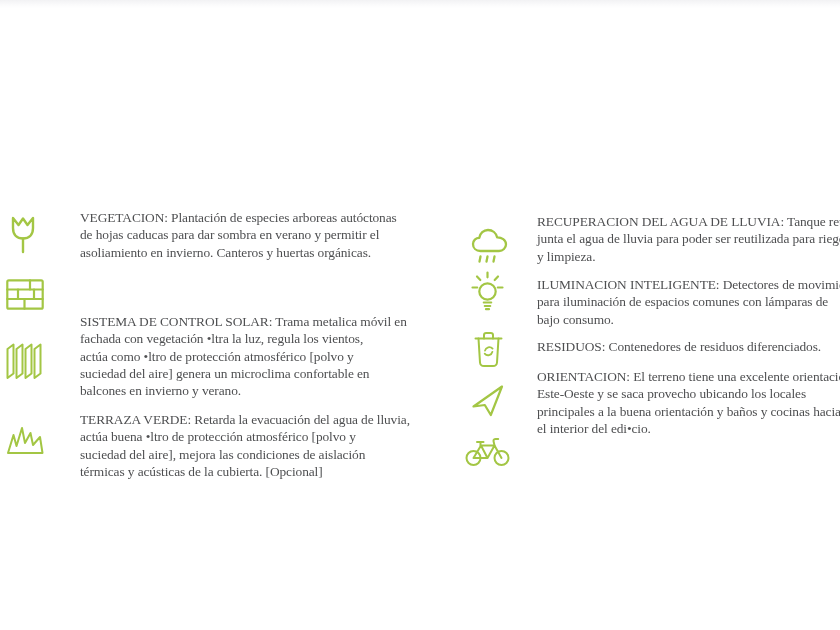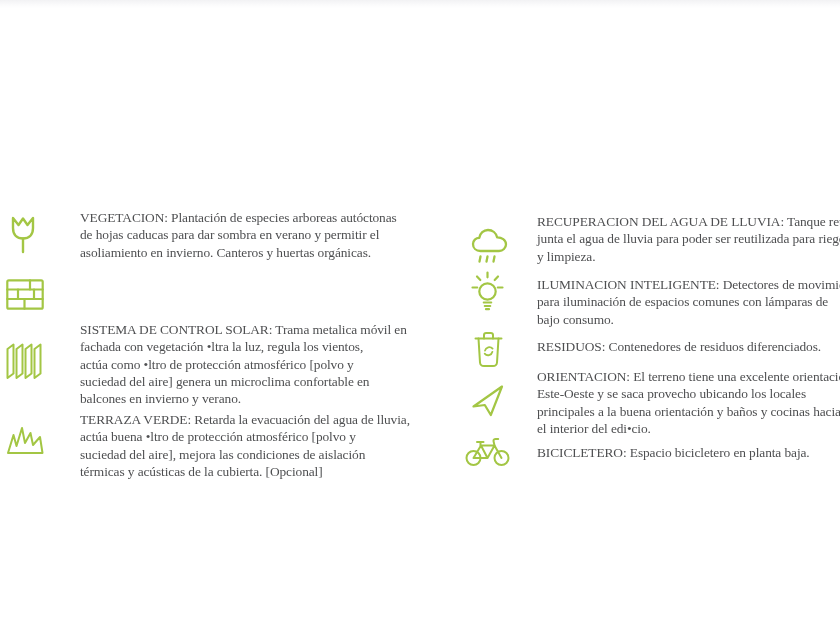--- a/index.html
+++ b/index.html
@@ -51,21 +51,21 @@
   </div>
 
   <div class="icon" style="left:5px;top:341px">
     <svg width="39" height="38" viewBox="0 0 39 38">
       <path d="M2.5 8 L8.5 3.5 L8.5 32.5 L2.5 37 Z" stroke-width="2"></path>
       <path d="M11.5 8 L17.5 3.5 L17.5 32.5 L11.5 37 Z" stroke-width="2"></path>
       <path d="M20.5 8 L26.5 3.5 L26.5 32.5 L20.5 37 Z" stroke-width="2"></path>
       <path d="M29.5 8 L35.5 3.5 L35.5 32.5 L29.5 37 Z" stroke-width="2"></path>
     </svg>
   </div>
-  <div class="txt" style="left:80px;top:321px">SISTEMA DE CONTROL SOLAR: Trama metalica móvil en
+  <div class="txt" style="left:80px;top:313px">SISTEMA DE CONTROL SOLAR: Trama metalica móvil en
 fachada con vegetación •ltra la luz, regula los vientos,
 actúa como •ltro de protección atmosférico [polvo y
 suciedad del aire] genera un microclima confortable en
 balcones en invierno y verano.</div>
 
   <div class="icon" style="left:6px;top:426px">
     <svg width="43" height="29" viewBox="0 0 43 29">
       <path d="M2 27 L7.5 9 L10.5 20 L16 2 L19 17 L24.5 7 L27 19 L34 11 L36.5 27 Z" stroke-width="2"></path>
     </svg>
   </div>
@@ -117,14 +117,13 @@
 
   <div class="icon" style="left:464px;top:436px">
     <svg width="47" height="31" viewBox="0 0 47 31">
       <circle cx="9.5" cy="22" r="7" stroke-width="2"></circle>
       <circle cx="37.5" cy="22" r="7" stroke-width="2"></circle>
       <path d="M9.5 22 L17 9.5 H30.5 L37.5 22 M17 9.5 L23.5 22 L30.5 9.5 M9.5 22 H23.5" stroke-width="2"></path>
       <path d="M13 6 H19.5 M16.5 9.5 V6" stroke-width="2"></path>
       <path d="M30.5 9.5 L29.5 5 C29.4 3.8 30.4 3 31.6 3 H34.2" stroke-width="2"></path>
     </svg>
   </div>
-  <div class="txt" style="left:537px;top:444px">BICICLETERO: Espacio bicicletero en planta baja.</div>
 </div>
 
 </body></html>

